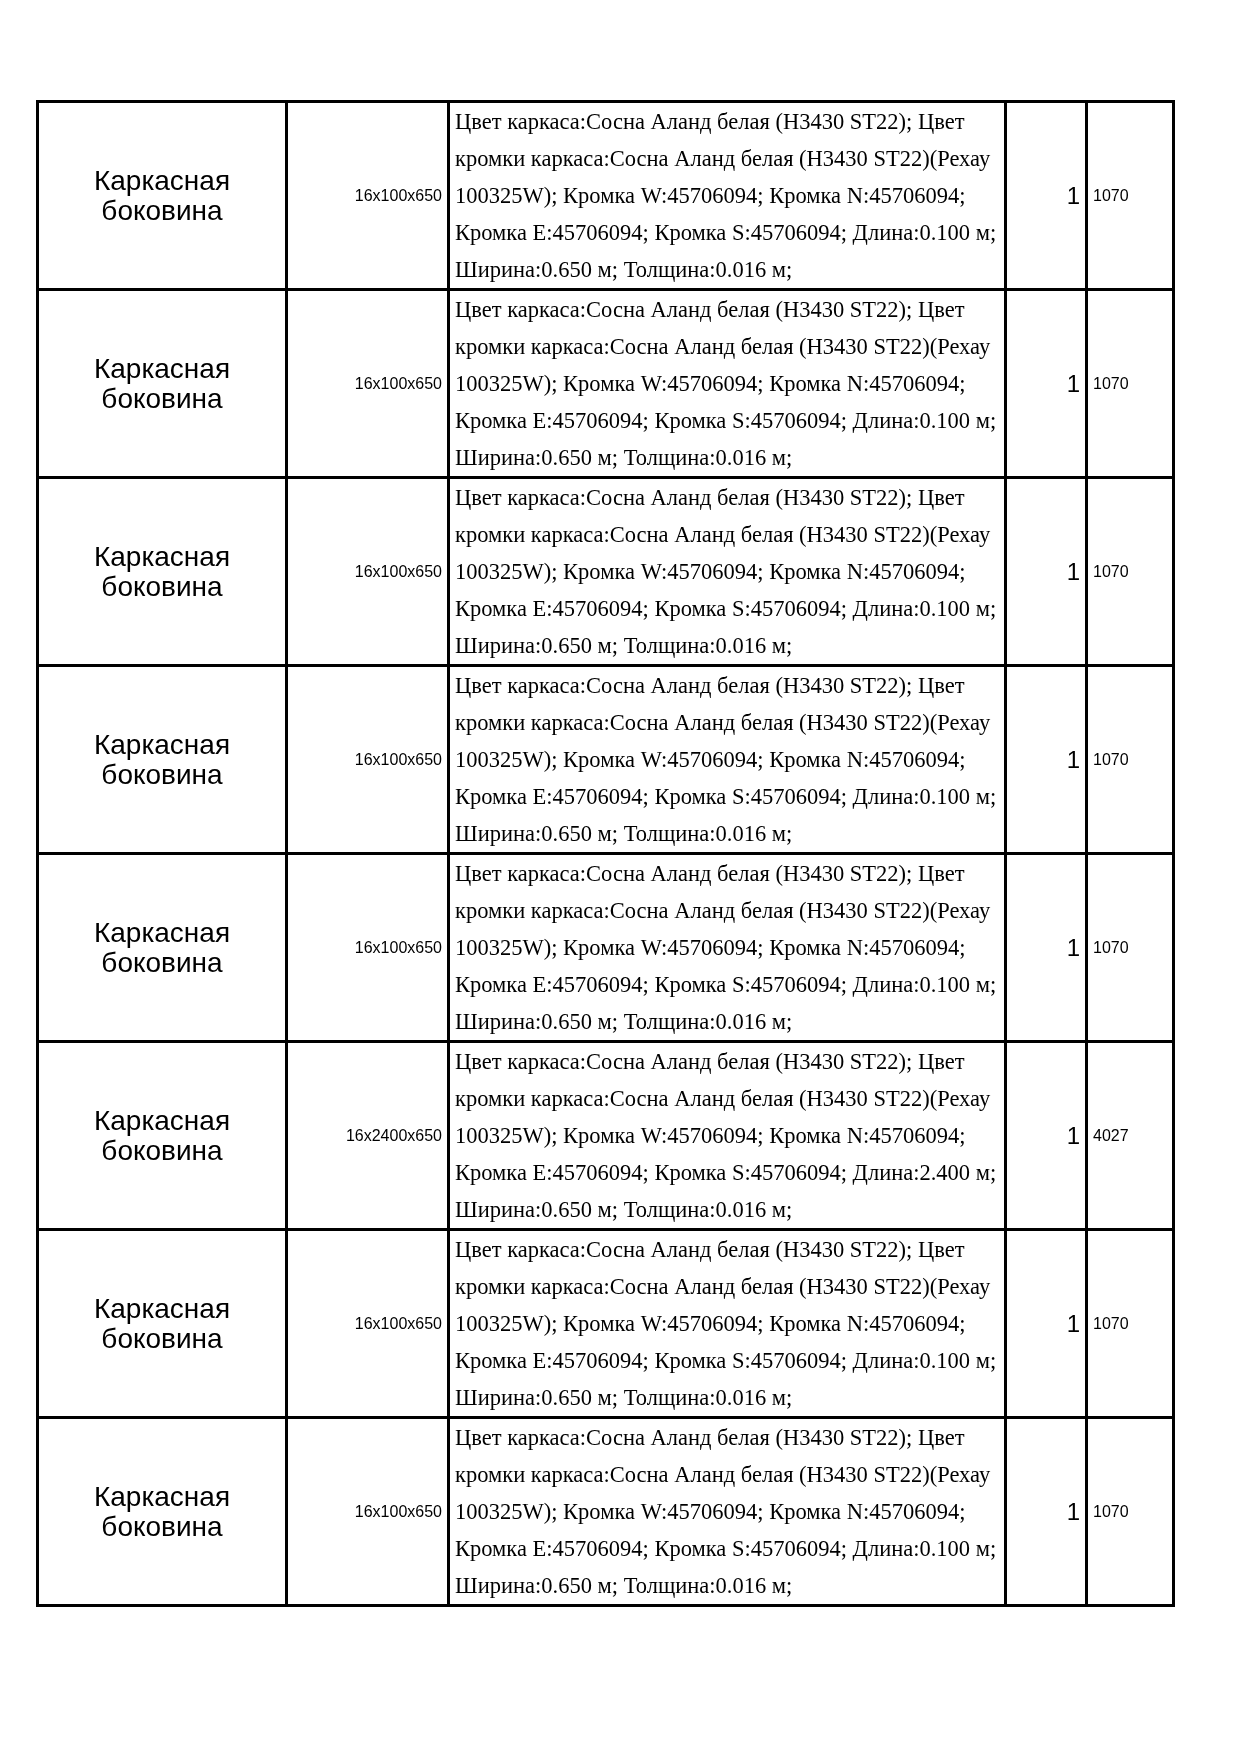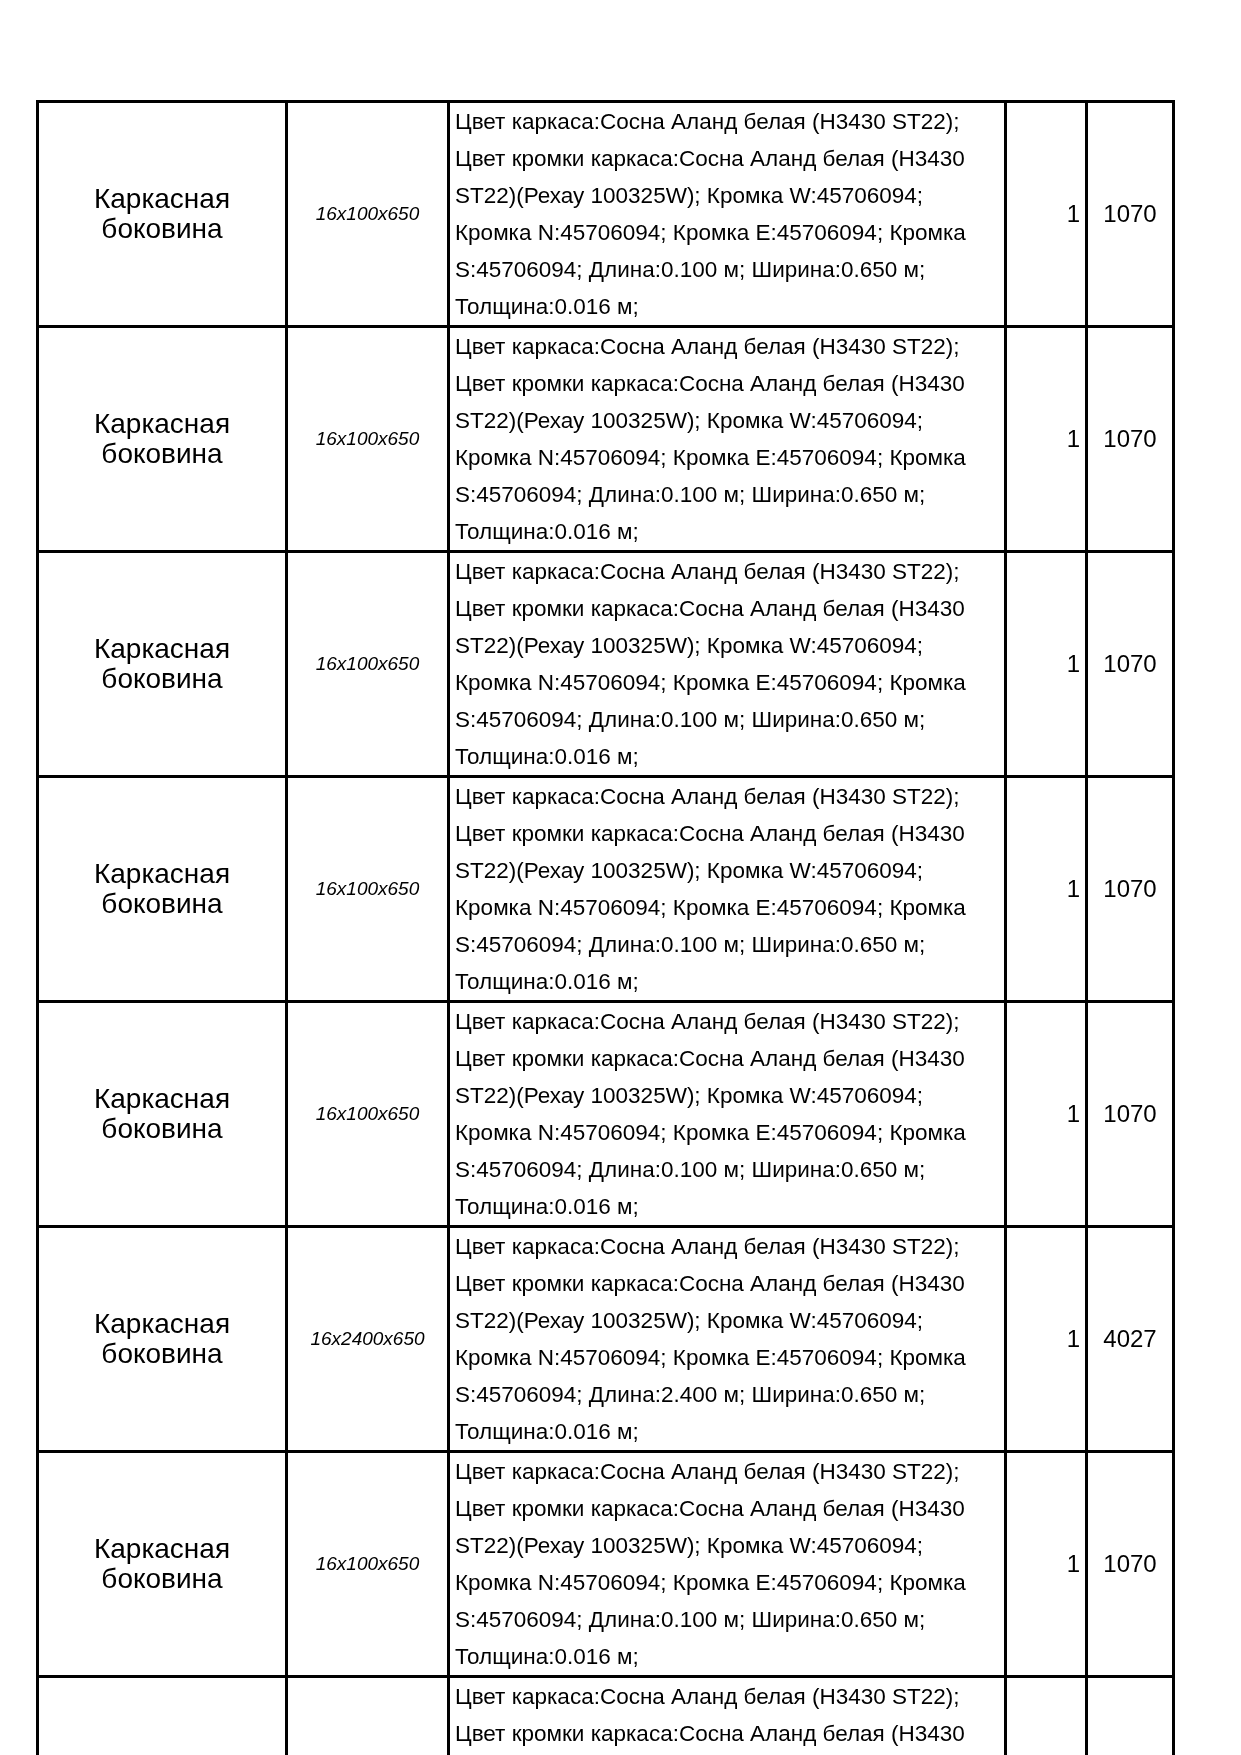--- a/index.html
+++ b/index.html
@@ -33,41 +33,41 @@
     box-sizing: border-box;
   }
   td.c-name {
     width: 249px;
     font-size: 28px;
     line-height: 30px;
     text-align: center;
   }
   td.c-size {
     width: 162px;
-    font-size: 19px;
+    font-size: 16px;
     line-height: 30px;
-    text-align: center;
-    font-style: italic;
+    text-align: right;
   }
   td.c-description {
     width: 557px;
     font-size: 22.5px;
     line-height: 37px;
     text-align: left;
+    font-family: Liberation Serif, serif;
   }
   td.c-qty {
     width: 81px;
     font-size: 24px;
     text-align: right;
     padding-right: 7px;
   }
   td.c-price {
     width: 87px;
-    font-size: 24px;
-    text-align: center;
+    font-size: 16px;
+    text-align: left;
     padding-right: 6px;
   }
 </style>
 </head>
 <body>
 
 <table class="spec-table">
   <tbody>
       <tr>
         <td class="c-name">Каркасная боковина</td>

